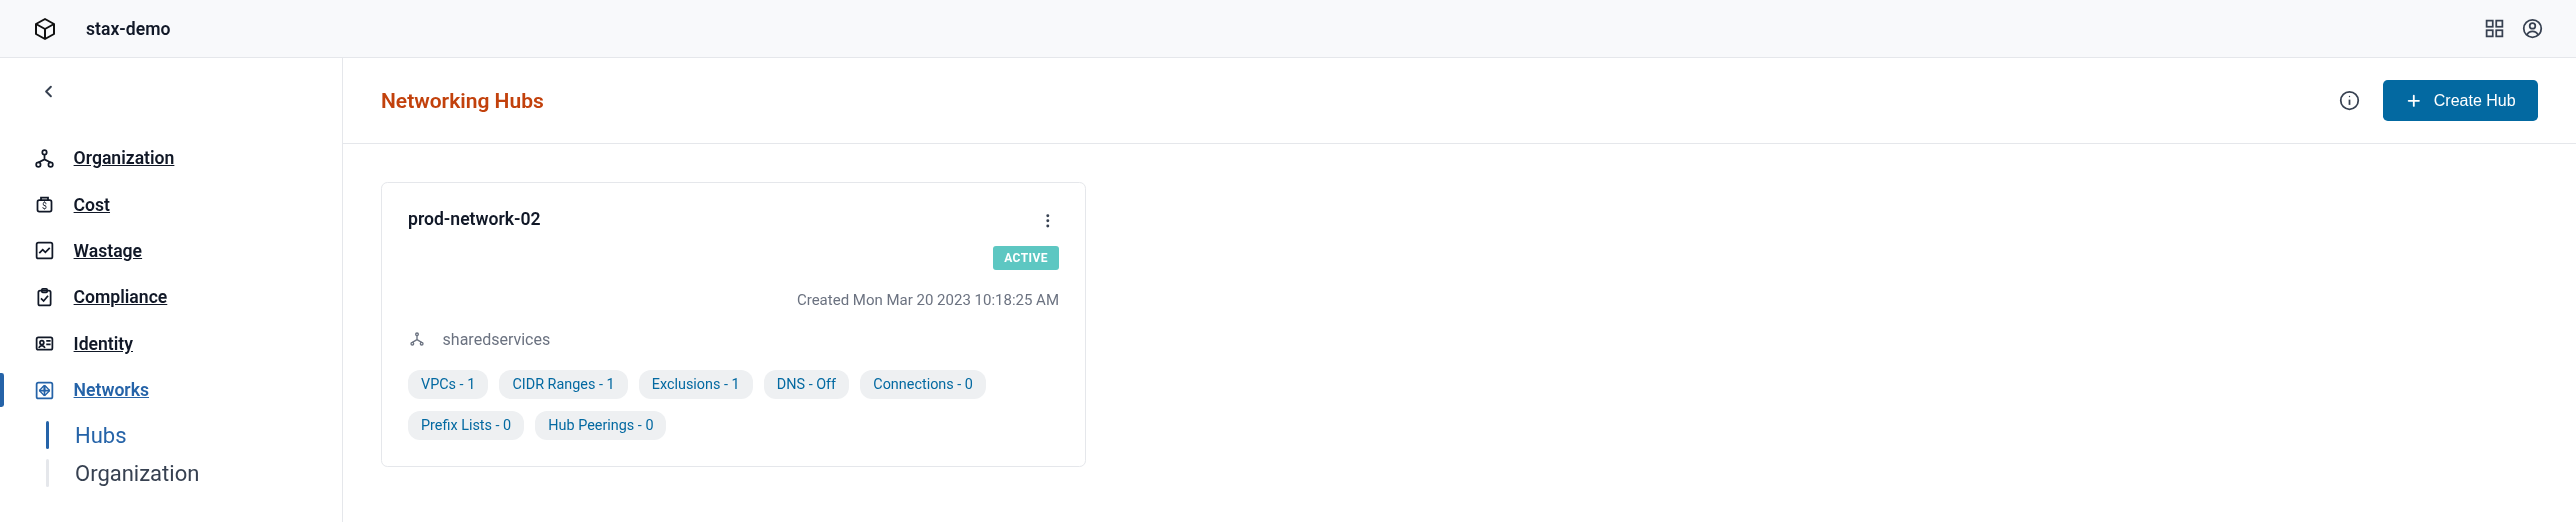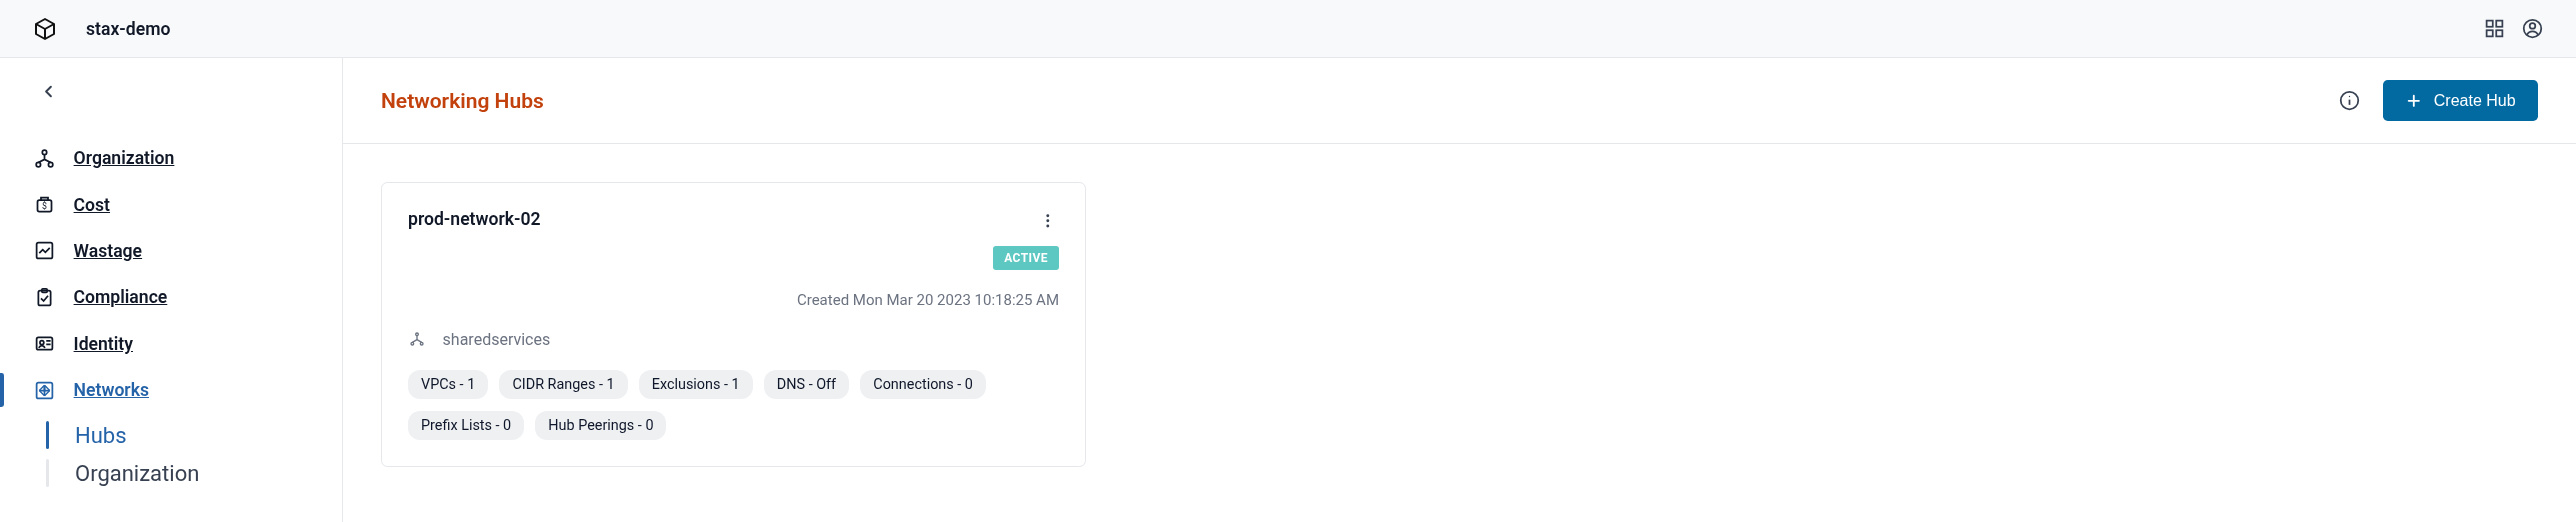--- a/index.html
+++ b/index.html
@@ -249,21 +249,21 @@
       justify-content: center;
     }
     .tags {
       margin-top: 21px;
       display: flex;
       flex-wrap: wrap;
       gap: 11.2px;
     }
     .tag {
       background: #eef0f2;
-      color: #0f172a;
+      color: #0369a1;
       font-size: 14.4px;
       padding: 6.4px 13px;
       border-radius: 12px;
       cursor: pointer;
     }
   </style>
 </head>
 <body>
 
 <div class="topbar">

